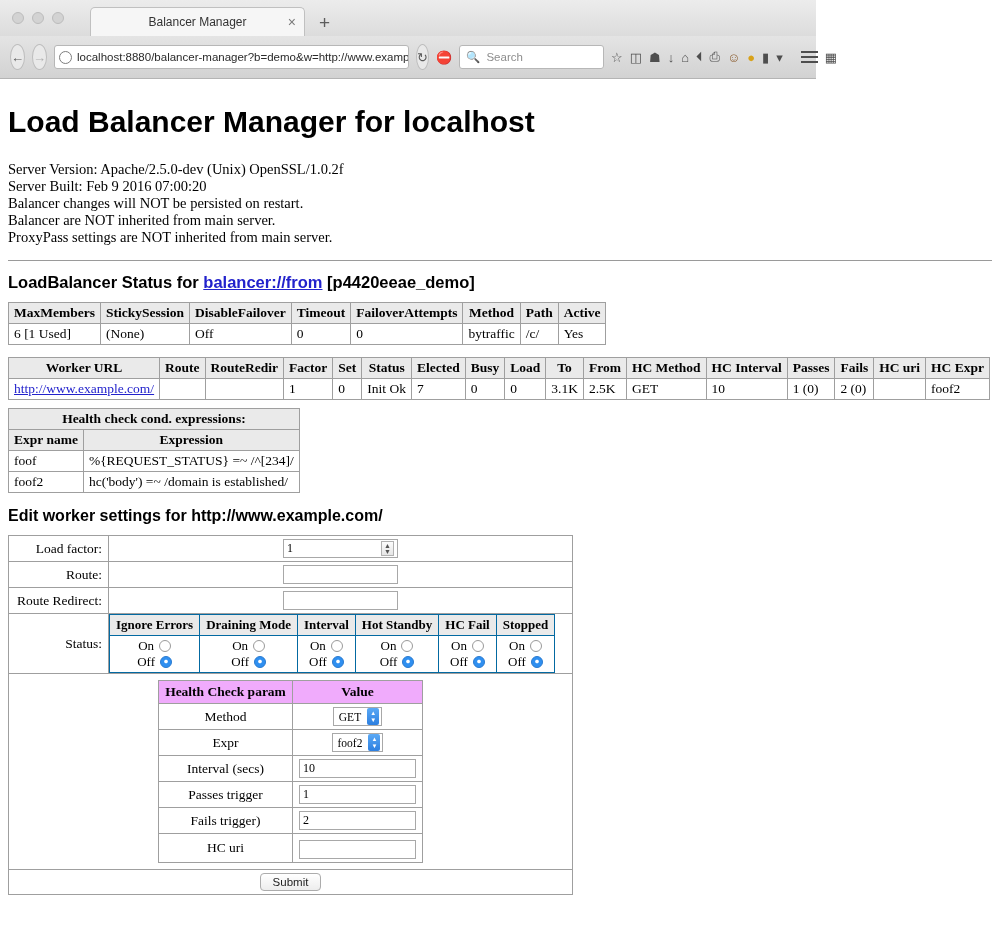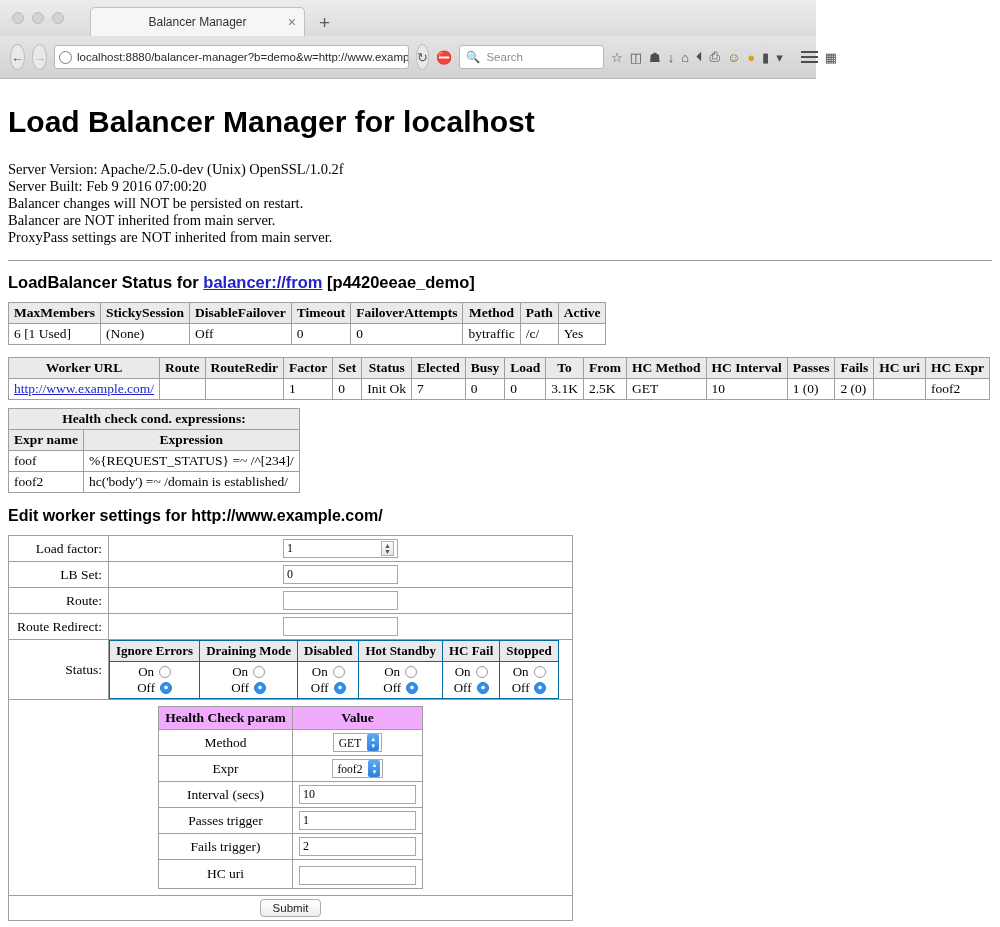--- a/index.html
+++ b/index.html
@@ -460,30 +460,20 @@
       <td>
         <div style="display:flex;justify-content:center;">
           <span class="inp spinner">
             <span>1</span>
             <span class="arrows">▲<br>▼</span>
           </span>
         </div>
       </td>
     </tr>
     <tr>
-      <td class="label">LB Set:</td>
-      <td>
-        <div style="display:flex;justify-content:center;">
-          <span class="inp w115">
-            <span>0</span>
-          </span>
-        </div>
-      </td>
-    </tr>
-    <tr>
       <td class="label">Route:</td>
       <td>
         <div style="display:flex;justify-content:center;">
           <span class="inp w115">
             <span></span>
           </span>
         </div>
       </td>
     </tr>
     <tr>
@@ -497,21 +487,21 @@
       </td>
     </tr>
     <tr>
       <td class="label">Status:</td>
       <td style="padding:0">
         <table class="status">
           <tbody>
                 <tr>
             <th>Ignore Errors</th>
             <th>Draining Mode</th>
-            <th>Disabled</th>
+            <th>Interval</th>
             <th>Hot Standby</th>
             <th>HC Fail</th>
             <th>Stopped</th>
           </tr>
           <tr>
             <td>
               <div class="radio-row">
                       <span>On</span>
                       <span class="radio"></span>
                     </div>

